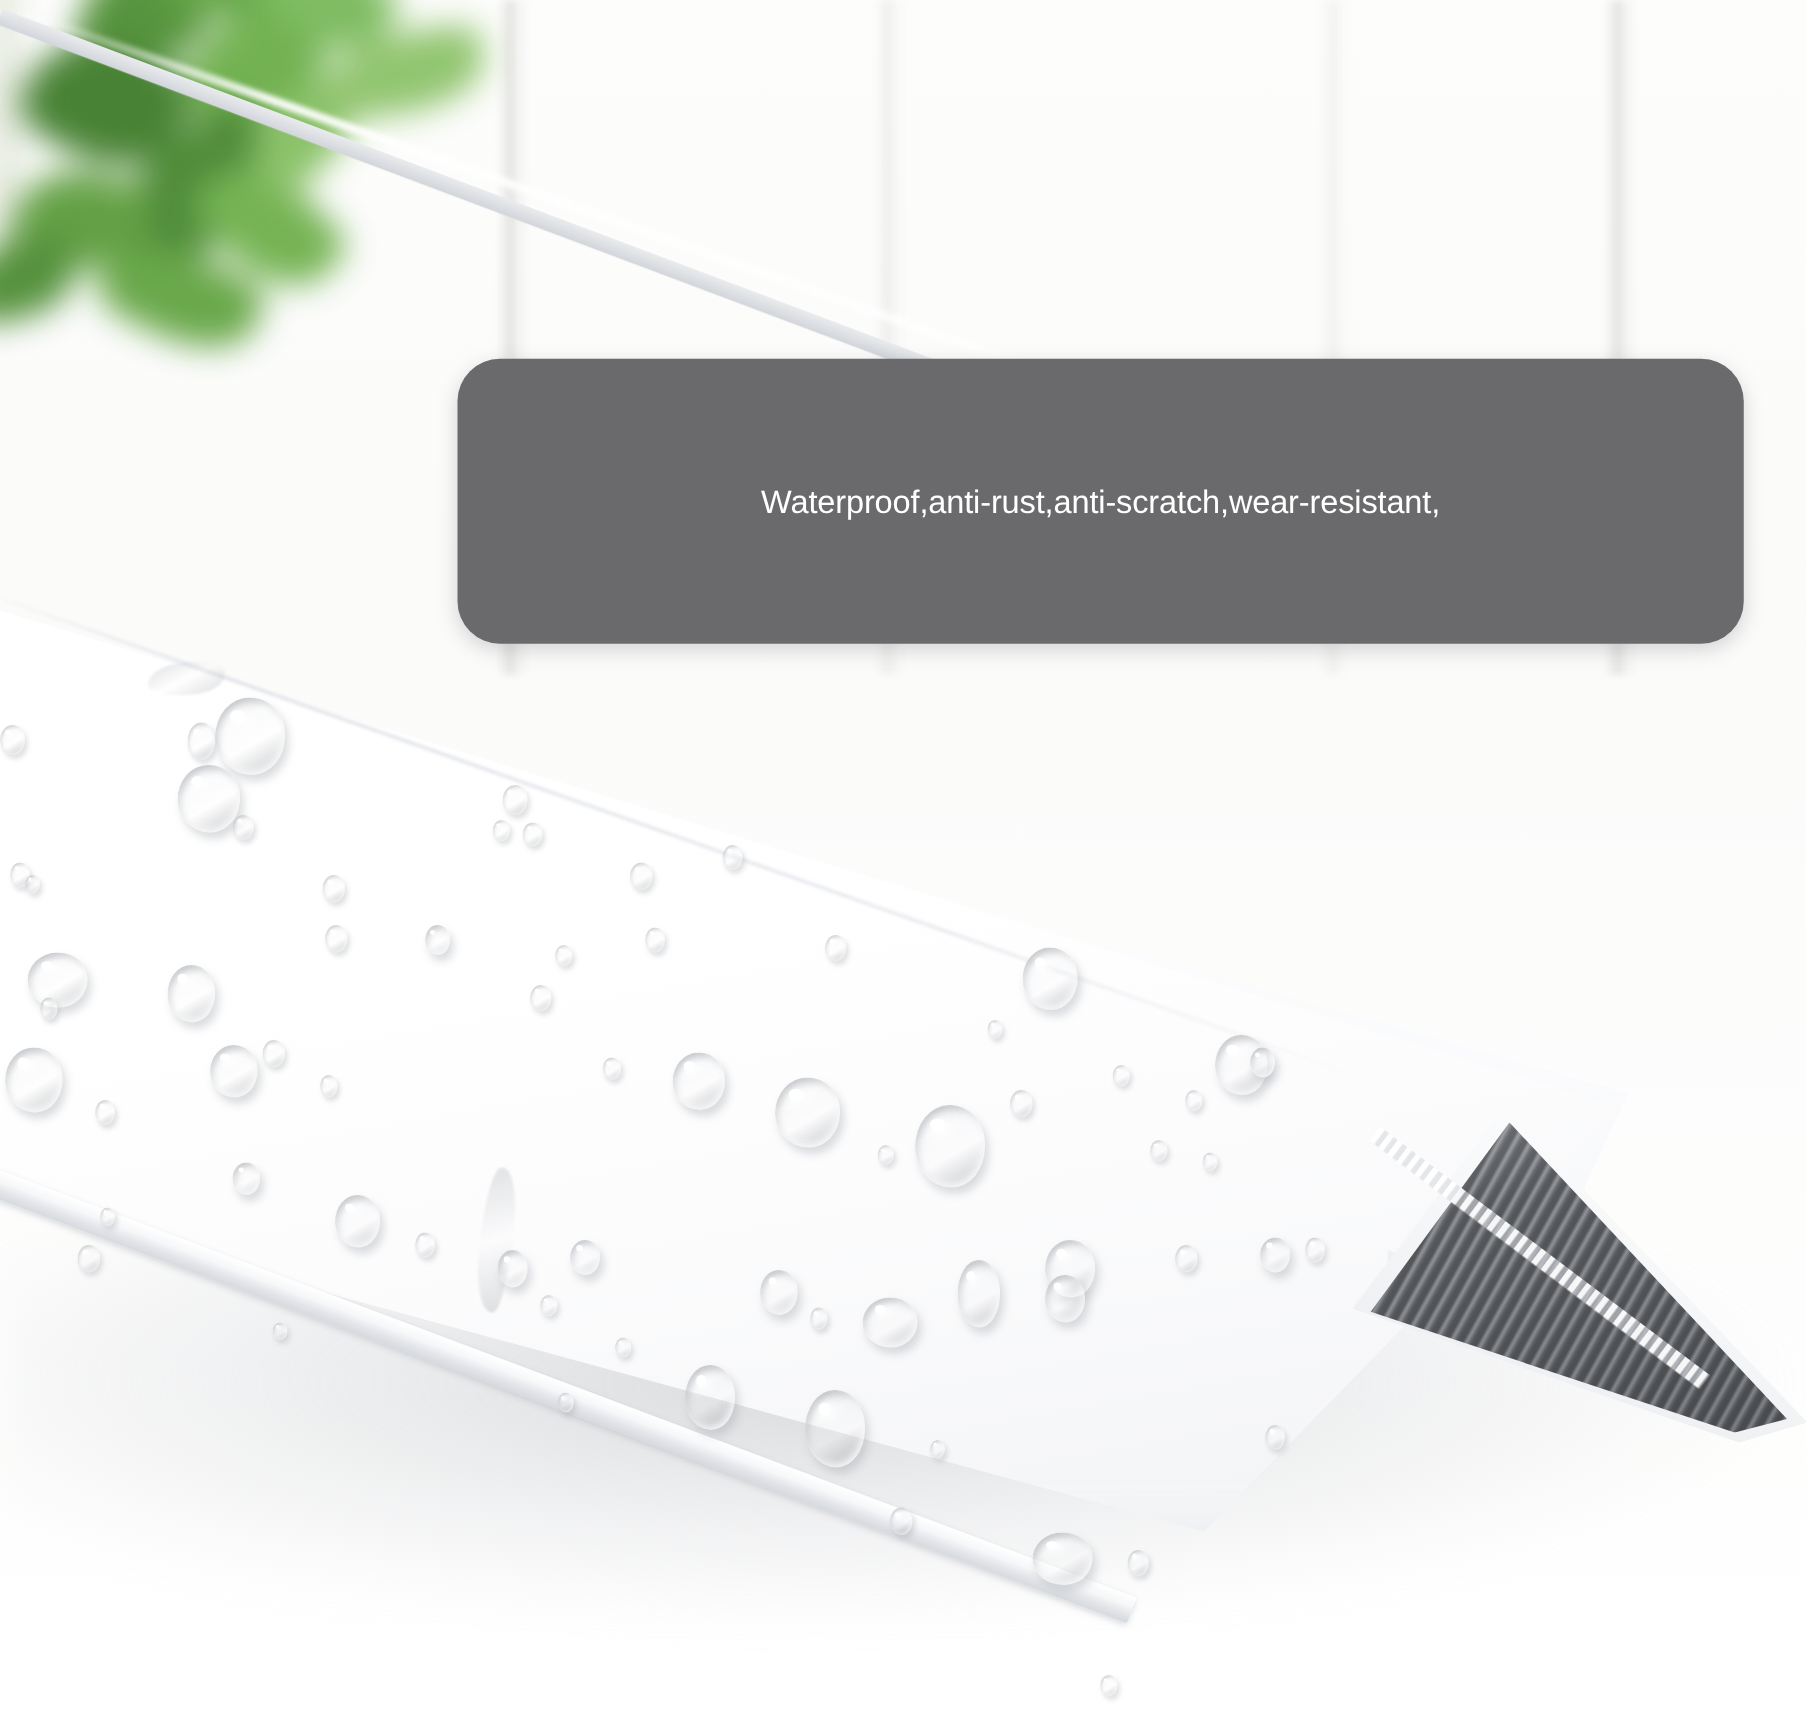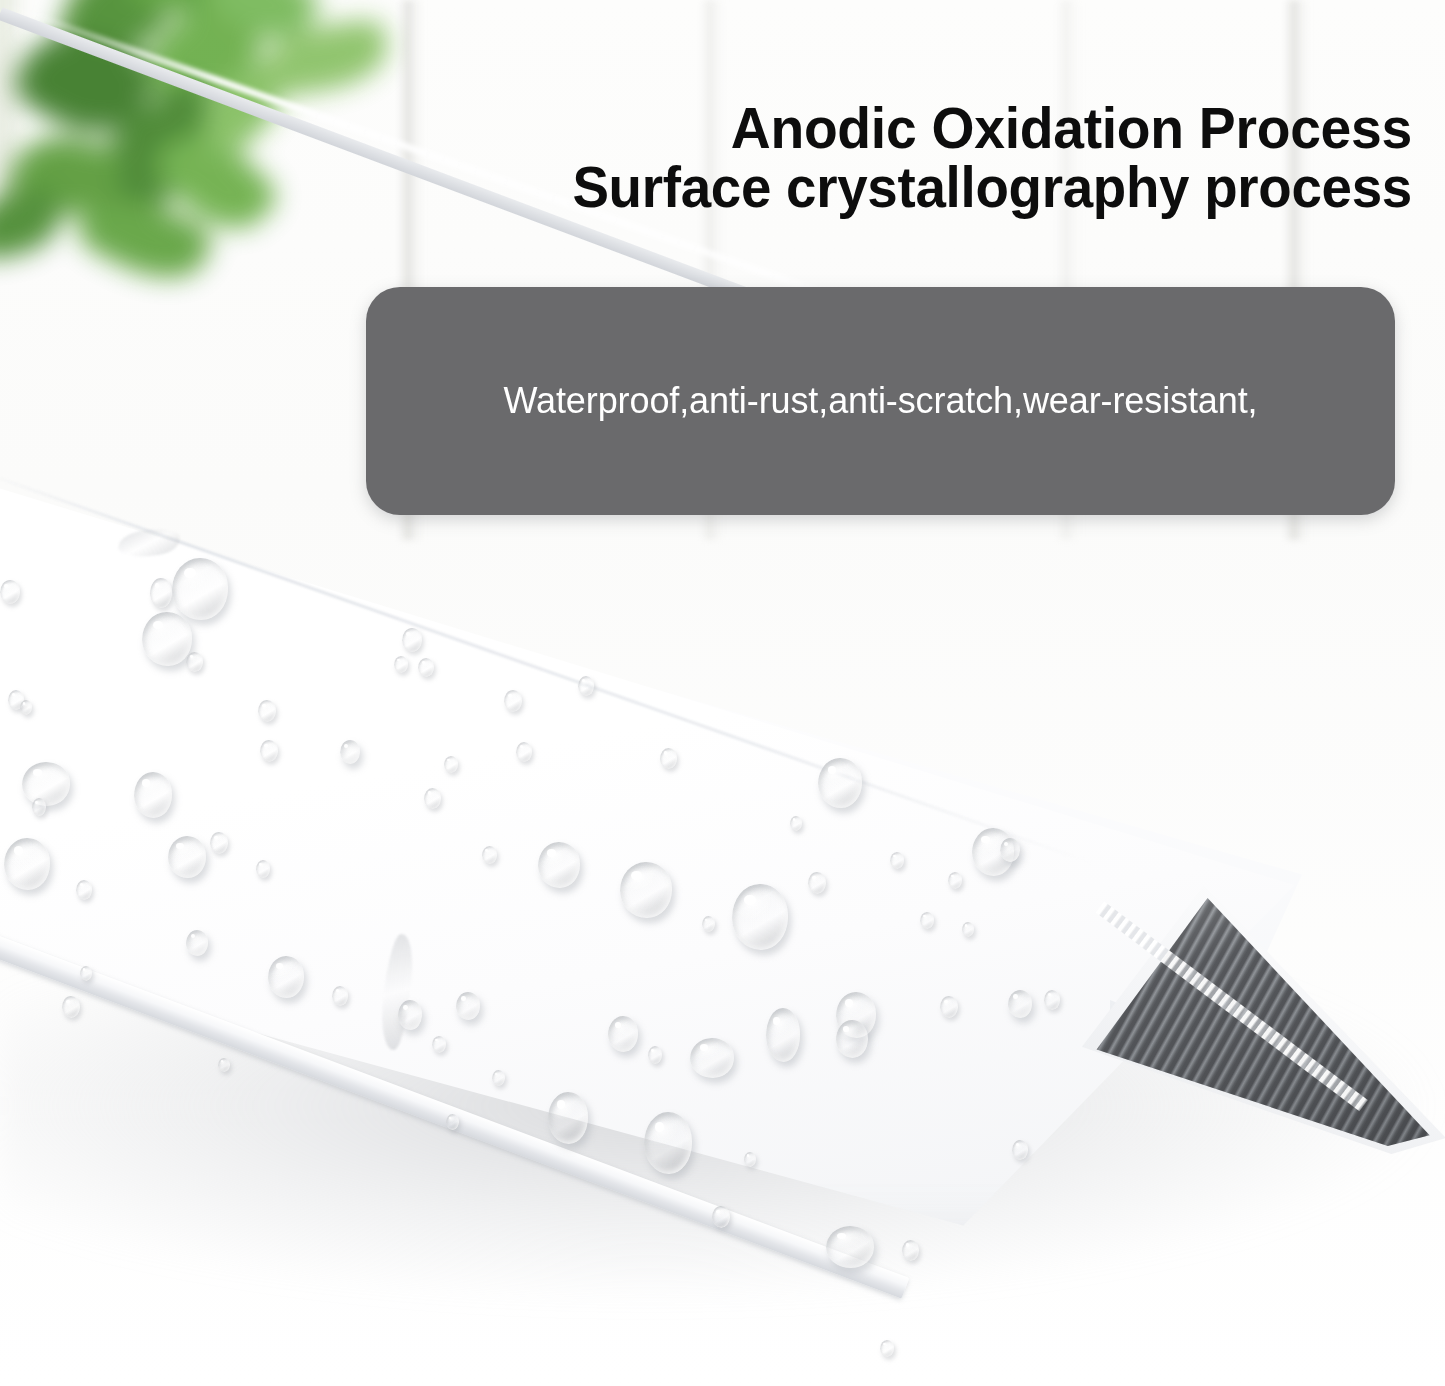--- a/index.html
+++ b/index.html
@@ -276,21 +276,21 @@
     width: 1029px; height: 228px;
     background: #6a6a6c;
     border-radius: 34px;
     box-shadow: 0 5px 16px rgba(120,122,126,0.3);
     display: flex;
     align-items: center;
     justify-content: center;
   }
   .callout-text {
     color: #ffffff;
-    font-size: 36px;
+    font-size: 26px;
     line-height: 1.65;
     text-align: center;
     font-weight: 400;
     letter-spacing: -0.1px;
     padding: 0 34px;
   }
   .callout-text .cl { display: block; }
 </style>
 </head>
 <body>
@@ -404,24 +404,20 @@
     <div class="drop sm" style="left:712px; top:1206px;width:18px; height:22px;"></div>
     <div class="drop" style="left:826px; top:1226px;width:48px; height:42px;"></div>
     <div class="drop sm" style="left:902px; top:1240px;width:17px; height:21px;"></div>
     <div class="drop sm" style="left:744px; top:1152px;width:12px; height:15px;"></div>
     <div class="drop sm" style="left:218px; top:1058px;width:12px; height:14px;"></div>
     <div class="drop sm" style="left:62px;  top:996px; width:18px; height:22px;"></div>
     <div class="drop sm" style="left:880px; top:1340px;width:14px; height:17px;"></div>
     <div class="drop sm" style="left:446px; top:1114px;width:13px; height:16px;"></div>
   </div>
 
-  <h1 class="heading">
-    <span class="line1">Anodic Oxidation Process</span>
-    <span class="line2">Surface crystallography process</span>
-  </h1>
 
   <div class="callout">
     <div class="callout-text">
       <span class="cl">Waterproof,anti-rust,anti-scratch,wear-resistant,</span>
     </div>
   </div>
 
 </div>
 
 </body></html>

